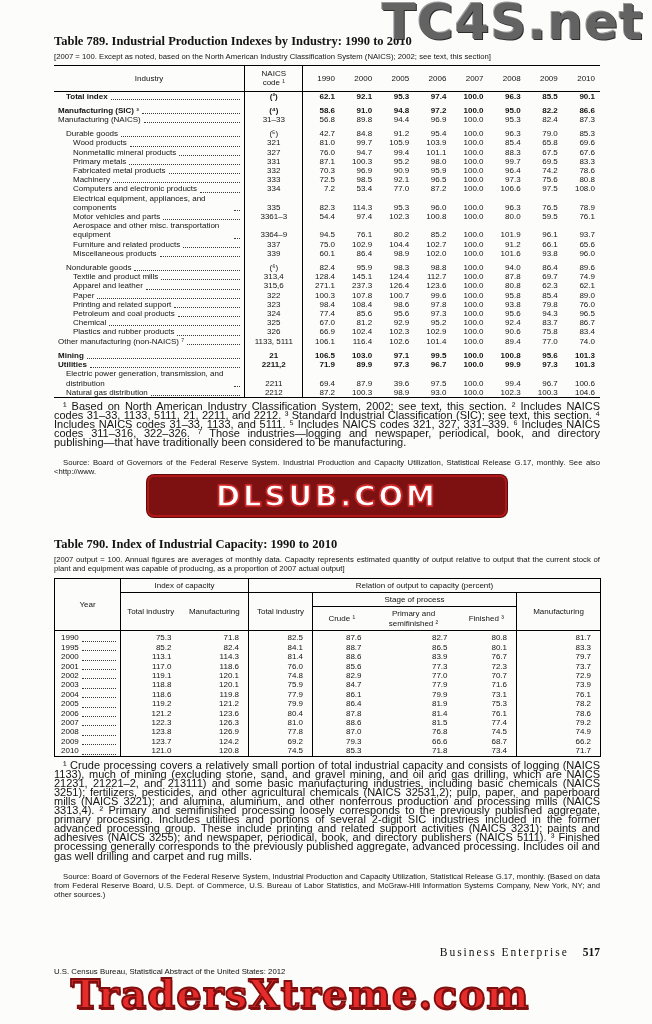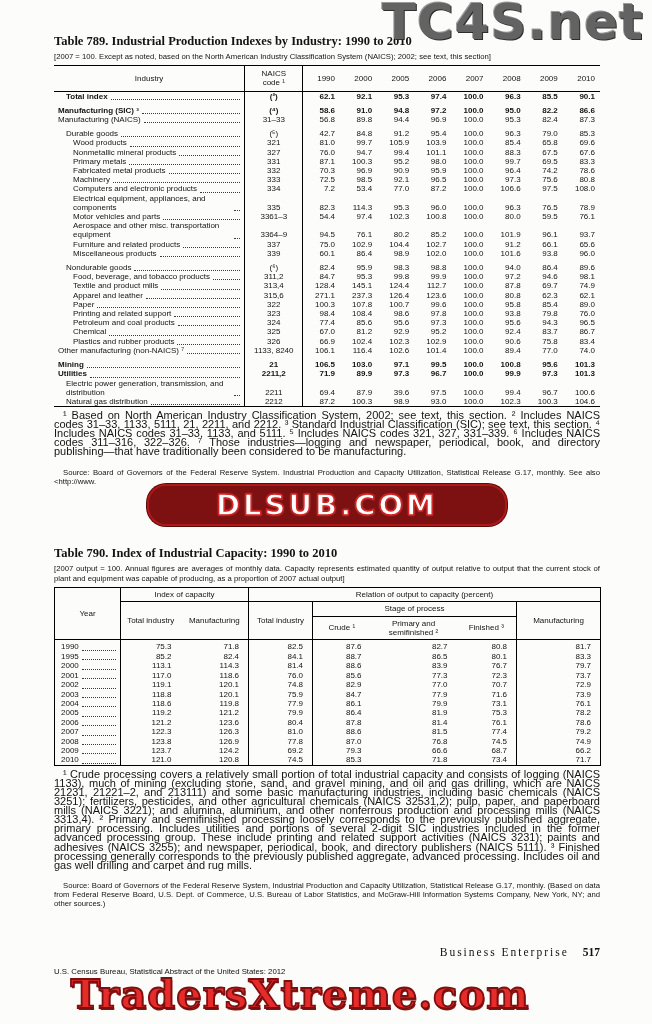--- a/index.html
+++ b/index.html
@@ -1,21 +1,21 @@
 <!DOCTYPE html>
 <html><head>
 <meta charset="utf-8">
 <style>
   html,body{margin:0;padding:0}
   body{width:652px;height:1024px;position:relative;background:#fcfcfa;font-family:"Liberation Sans",sans-serif;color:#141414;overflow:hidden}
   .page{position:absolute;left:54px;top:34px;width:546px}
 
   
   .wm-top{position:absolute;top:0px;right:8px;font-family:"DejaVu Sans",sans-serif;font-weight:bold;font-size:50px;line-height:44px;color:#636363;letter-spacing:1px;text-shadow:1px 1px 0 #2d2d2d,-1px -1px 0 #9a9a9a;z-index:6}
-  .wm-mid{position:relative;z-index:5;margin:-9px auto 20px auto;width:356px;height:38px;background:#7d1111;border:2px solid #b01818;border-radius:19px;display:flex;align-items:center;justify-content:center;box-shadow:0 0 0 1px #5c0b0b}
+  .wm-mid{position:relative;z-index:5;margin:-9px auto 20px auto;width:356px;height:38px;background:#7d1111;border:2px solid #b01818;border-radius:7px;display:flex;align-items:center;justify-content:center;box-shadow:0 0 0 1px #5c0b0b}
   .wm-mid span{font-family:"DejaVu Sans",sans-serif;font-weight:bold;font-size:29px;letter-spacing:3px;color:#fff;-webkit-text-stroke:1.4px #d42222;text-shadow:0 0 2px #ff8888}
   .wm-bottom{position:absolute;top:970px;left:0;width:600px;text-align:center;font-family:"DejaVu Serif",serif;font-weight:bold;font-size:40px;color:#e62b2b;-webkit-text-stroke:1.8px #7d0f0f;text-shadow:1px 2px 0 #8d1212;letter-spacing:1px;z-index:6}
 
   
   .tbl-title{font-family:"Liberation Serif",serif;font-size:12.5px;font-weight:bold;margin:0 0 3px 0}
   .subtitle{font-size:7.7px;line-height:9.2px;margin:0 0 4px 0;text-align:justify}
 
   
   table.t789{border-collapse:collapse;width:100%;font-size:8px;line-height:9.2px;border-top:1.5px solid #000;border-bottom:1.5px solid #000;table-layout:fixed}
   .t789 th{font-weight:normal;font-size:8px;vertical-align:middle}
@@ -367,37 +367,20 @@
           <td class="num">98.3</td>
           <td class="num">98.8</td>
           <td class="num">100.0</td>
           <td class="num">94.0</td>
           <td class="num">86.4</td>
           <td class="num">89.6</td>
         </tr>
         <tr>
           <td class="ind">
             <div class="lblwrap i2">
-              <span class="lab">Food, beverage, and tobacco products</span>
-              <span class="dots"></span>
-            </div>
-          </td>
-          <td class="naics">311,2</td>
-          <td class="num">84.7</td>
-          <td class="num">95.3</td>
-          <td class="num">99.8</td>
-          <td class="num">99.9</td>
-          <td class="num">100.0</td>
-          <td class="num">97.2</td>
-          <td class="num">94.6</td>
-          <td class="num">98.1</td>
-        </tr>
-        <tr>
-          <td class="ind">
-            <div class="lblwrap i2">
               <span class="lab">Textile and product mills</span>
               <span class="dots"></span>
             </div>
           </td>
           <td class="naics">313,4</td>
           <td class="num">128.4</td>
           <td class="num">145.1</td>
           <td class="num">124.4</td>
           <td class="num">112.7</td>
           <td class="num">100.0</td>
@@ -507,21 +490,21 @@
           <td class="num">75.8</td>
           <td class="num">83.4</td>
         </tr>
         <tr>
           <td class="ind">
             <div class="lblwrap i0">
               <span class="lab">Other manufacturing (non-NAICS) ⁷</span>
               <span class="dots"></span>
             </div>
           </td>
-          <td class="naics">1133, 8240</td>
+          <td class="naics">1133, 5111</td>
           <td class="num">106.1</td>
           <td class="num">116.4</td>
           <td class="num">102.6</td>
           <td class="num">101.4</td>
           <td class="num">100.0</td>
           <td class="num">89.4</td>
           <td class="num">77.0</td>
           <td class="num">74.0</td>
         </tr>
         <tr class="b gap">

